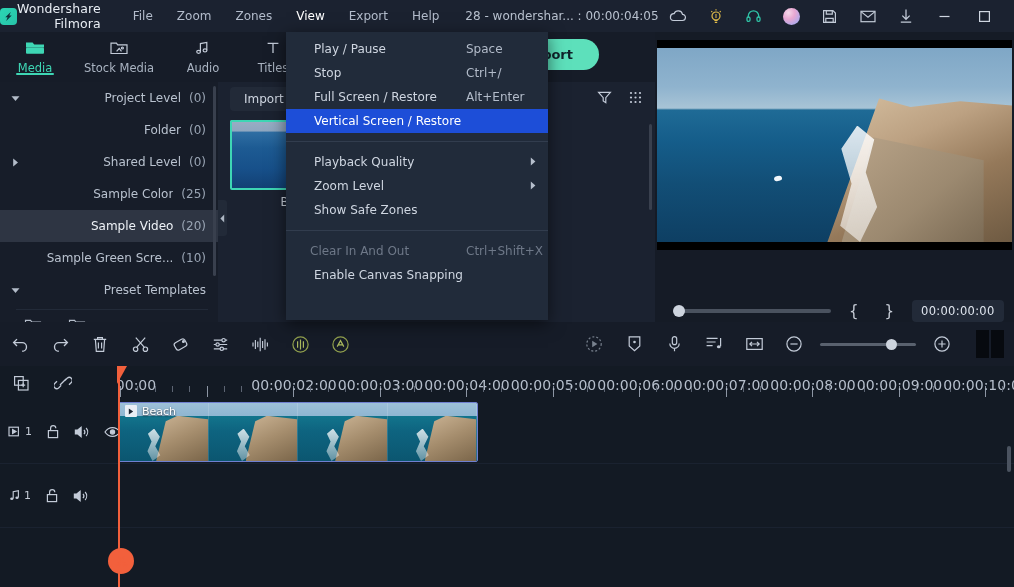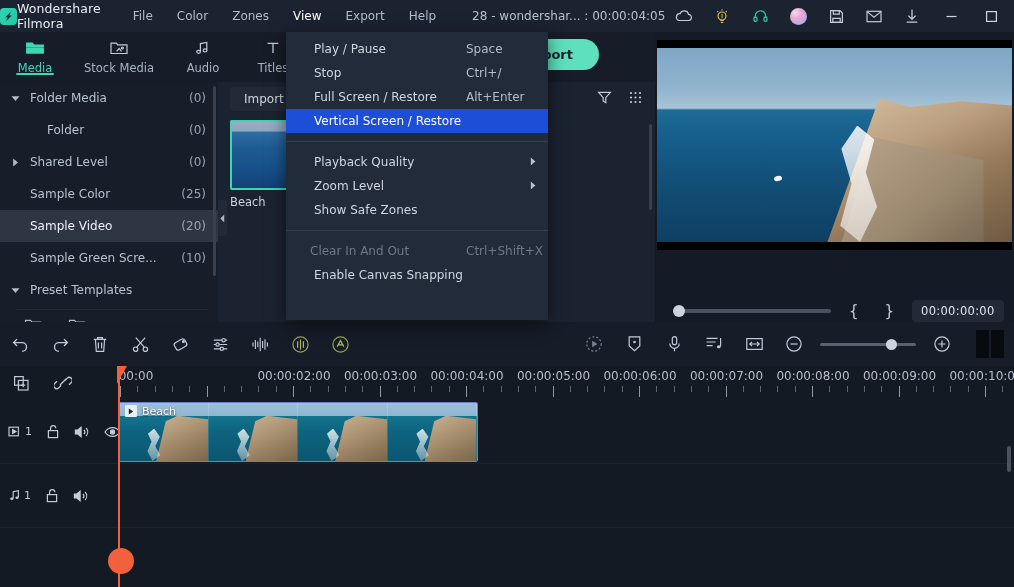--- a/index.html
+++ b/index.html
@@ -3,40 +3,40 @@
 <meta charset="utf-8">
 <style>
   * { margin:0; padding:0; box-sizing:border-box; }
   html,body {
     width:1014px; height:587px; overflow:hidden;
     background:#11161f;
     font-family:"DejaVu Sans", sans-serif;
     color:#c6ccd6;
     -webkit-font-smoothing:antialiased;
   }
-  #app { position:relative; width:1014px; height:499px; }
+  #app { position:relative; width:1014px; height:499px;text-align:right; }
 
   
   .titlebar{
     position:absolute; left:0; top:0; width:1014px; height:32px;
     background:#1b2230; display:flex; align-items:center;
   }
   .logo-wrap{ width:30px; display:flex; align-items:center; justify-content:center; }
   .logo-d{ width:17px; height:17px; border-radius:4px;
     background:linear-gradient(135deg,#2bd6b4 0%,#27c3a8 100%);
     display:flex; align-items:center; justify-content:center; }
   .logo-d svg{ display:block; }
   .app-name{ font-size:12.5px; color:#e8edf4; margin-right:20px; letter-spacing:.1px;}
   .menubar{ display:flex; align-items:center; height:32px; }
   .menubar .mi{
     font-size:12px; color:#b3bccb; padding:0 12px; height:32px;
     display:flex; align-items:center; cursor:default;
   }
   .menubar .mi.active{ color:#ffffff; }
-  .proj-title{ font-size:12px; color:#b8c1ce; margin-left:24px; white-space:nowrap;}
+  .proj-title{ font-size:12px; color:#b8c1ce; margin-left:14px; white-space:nowrap;}
   .tb-icons{ margin-left:auto; display:flex; align-items:center; height:32px; }
   .tb-ic{ width:38px; height:32px; display:flex; align-items:center; justify-content:center; cursor:default;}
   .tb-ic svg{ display:block; }
   .win-btn{ width:40px; height:32px; display:flex; align-items:center; justify-content:center;}
 
   
   .navtabs{
     position:absolute; left:0; top:32px; width:655px; height:50px;
     background:#161c28; display:flex; align-items:flex-start;
   }
@@ -202,21 +202,21 @@
     background:#131a24;
   }
   .tl-head{ height:34px; display:flex; align-items:center; }
   .tl-head-btn{ width:42px; height:34px; display:flex; align-items:center; justify-content:center; cursor:default;}
   .ruler{
     position:absolute; left:118px; top:0; right:0; height:34px; overflow:hidden;
   }
   .rtick{ position:absolute; top:20px; width:1px; background:#5d6573;}
   .rtick.maj{ height:11px; background:#8d96a4;}
   .rtick.min{ height:6px; }
-  .rlabel{ position:absolute; top:3px; font-size:12px; color:#b6bfcc; transform:translateX(-50%); white-space:nowrap;}
+  .rlabel{ position:absolute; top:11px; font-size:14px; color:#b6bfcc; transform:translateX(-50%); white-space:nowrap;}
   .tl-body{ position:absolute; left:0; top:34px; right:0; bottom:0;}
   .track{ position:relative; height:64px; border-bottom:1px solid #1a2230;}
   .track-ctl{
     position:absolute; left:0; top:0; width:118px; height:100%;
     display:flex; align-items:center; gap:14px; padding-left:8px;
   }
   .tc-num{ font-size:11px; color:#c3cad5; margin-left:2px;}
   .tcitem{ display:flex; align-items:center; cursor:default;}
   .clip{
     position:absolute; left:118px; top:2px; height:60px;
@@ -286,21 +286,21 @@
       <span class="logo-d">
         <svg width="11" height="11" viewBox="0 0 11 11">
             <path d="M7.8 1.1 L2.3 6.3 L4.6 6.3 L3.2 9.9 L8.7 4.5 L6.3 4.5 Z" fill="#10303a"></path>
           </svg>
       </span>
     </div>
     <div class="app-name">Wondershare Filmora</div>
 
     <div class="menubar">
       <div class="mi">File</div>
-      <div class="mi">Color</div>
+      <div class="mi">Zoom</div>
       <div class="mi">Zones</div>
       <div class="mi active">View</div>
       <div class="mi">Export</div>
       <div class="mi">Help</div>
     </div>
 
     <div class="proj-title">28 - wondershar... : 00:00:04:05</div>
 
     <div class="tb-icons">
       <div class="tb-ic">
@@ -410,21 +410,21 @@
     </div>
   </div>
 
   <div class="sidebar">
     <div class="sb-row">
       <span class="sb-caret">
         <svg width="9" height="7" viewBox="0 0 9 7">
             <path d="M0.5 1.2h8L4.5 6z" fill="#b3bcc9"></path>
           </svg>
       </span>
-      <span class="sb-label">Folder Media</span>
+      <span class="sb-label">Project Level</span>
       <span class="sb-count">(0)</span>
     </div>
     <div class="sb-row">
       <span class="sb-caret"></span>
       <span class="sb-label indent">Folder</span>
       <span class="sb-count">(0)</span>
     </div>
     <div class="sb-row">
       <span class="sb-caret">
         <svg width="7" height="9" viewBox="0 0 7 9">

